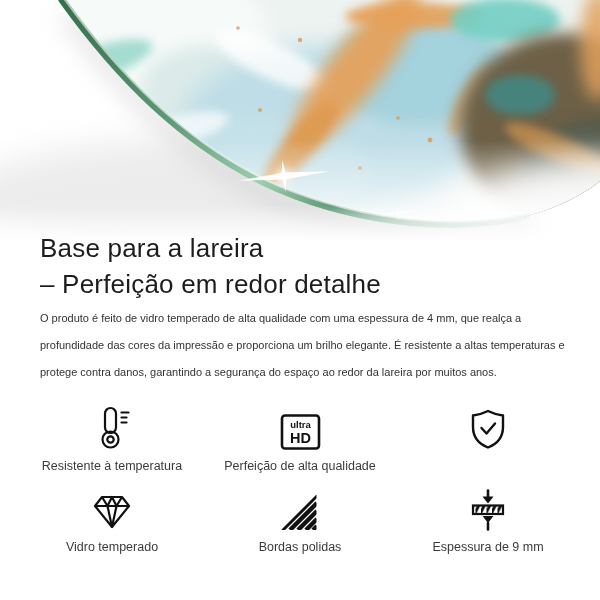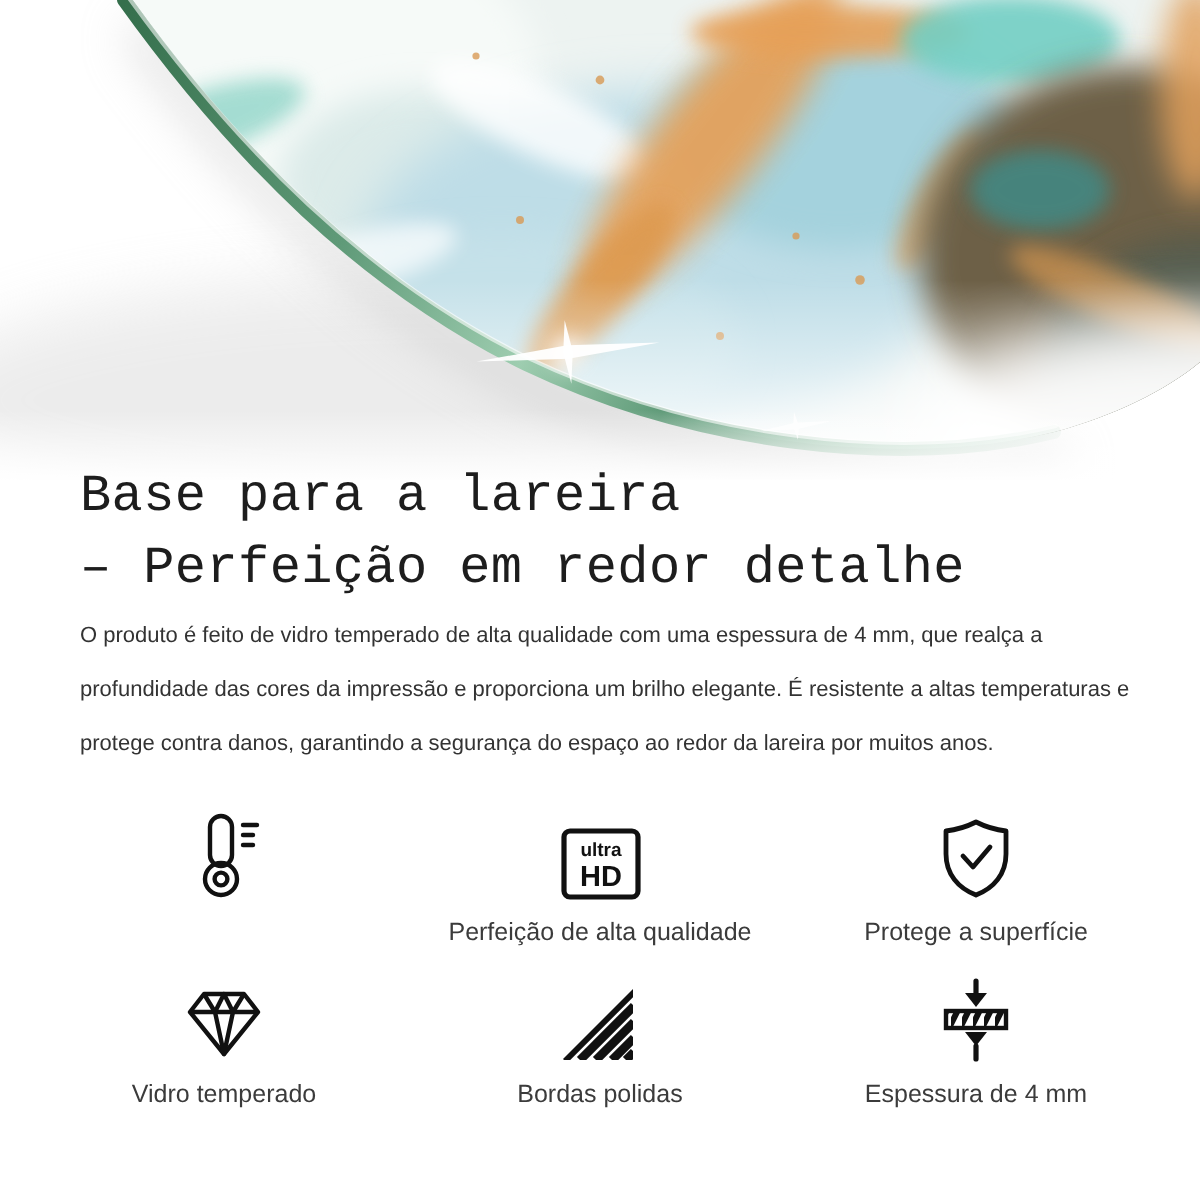--- a/index.html
+++ b/index.html
@@ -1,21 +1,21 @@
 <!DOCTYPE html>
 <html><head>
 <meta charset="utf-8">
 <style>
   html,body{margin:0;padding:0;background:#fff;}
   .page{position:relative;width:600px;height:600px;background:#ffffff;overflow:hidden;
         font-family:"Liberation Sans","DejaVu Sans",sans-serif;}
   .hero{position:absolute;top:0;left:0;width:600px;height:240px;}
   .hero svg{display:block;}
   .heading{position:absolute;left:40px;top:230px;z-index:3;
-           font-family:Liberation Mono, monospace;
+           font-family:Liberation Sans, sans-serif;
            font-size:26px;line-height:36px;color:#1d1d1d;font-weight:400;letter-spacing:.2px;}
   .paragraph{position:absolute;left:40px;top:305px;width:532px;z-index:3;
              font-size:11px;line-height:27px;color:#333333;}
   .features{position:absolute;left:24px;top:404px;width:552px;z-index:3;
             display:flex;flex-wrap:wrap;justify-content:space-between;}
   .feature{width:176px;display:flex;flex-direction:column;align-items:center;margin-bottom:12px;}
   .icon-box{height:46px;display:flex;align-items:flex-end;justify-content:center;}
   .feature-label{margin-top:9px;font-size:12.5px;color:#3b3b3b;text-align:center;white-space:nowrap;}
   .icon-box svg{display:block;}
 </style>
@@ -131,41 +131,41 @@
       <div class="icon-box">
         <svg width="36" height="44" viewBox="0 0 36 44" fill="none" stroke="#111" stroke-width="2.2" stroke-linecap="round">
           <rect x="11" y="2" width="11" height="25" rx="5.5"></rect>
           <circle cx="16.5" cy="33.5" r="8"></circle>
           <circle cx="16.5" cy="33.5" r="3.2"></circle>
           <path d="M27.5,6.5 H34.5"></path>
             <path d="M27.5,11.5 H32.5"></path>
             <path d="M27.5,16.5 H32.5"></path>
         </svg>
       </div>
+      <div class="feature-label">Resistente à temperatura</div>
     </div>
 
     <div class="feature">
       <div class="icon-box">
         <svg width="41" height="36" viewBox="0 0 41 36">
           <rect x="2" y="1.5" width="37" height="33" rx="3" fill="none" stroke="#111" stroke-width="2.6"></rect>
           <text x="20.5" y="14" text-anchor="middle" font-family="Liberation Sans, sans-serif" font-size="9.5" font-weight="600" fill="#111">ultra</text>
           <text x="20.5" y="29" text-anchor="middle" font-family="Liberation Sans, sans-serif" font-size="14.5" font-weight="700" fill="#111">HD</text>
         </svg>
       </div>
       <div class="feature-label">Perfeição de alta qualidade</div>
     </div>
 
     <div class="feature">
       <div class="icon-box">
         <svg width="38" height="42" viewBox="0 0 38 42" fill="none" stroke="#111" stroke-width="2.4" stroke-linecap="round" stroke-linejoin="round">
           <path d="M19,3 C24,5.5 29.5,7 34,7.5 V19 C34,29 28,36 19,39.5 C10,36 4,29 4,19 V7.5 C8.5,7 14,5.5 19,3 Z"></path>
           <path d="M12.5,20 L17.5,25.5 L26,15.5"></path>
         </svg>
       </div>
-      <div class="feature-label">Protege a superfície</div>
     </div>
 
     <div class="feature">
       <div class="icon-box">
         <svg width="42" height="40" viewBox="0 0 42 40" fill="none" stroke="#111" stroke-width="2.2" stroke-linejoin="round">
           <path d="M11,6 L31,6 L38,15 L21,36 L4,15 Z"></path>
           <path d="M4,15 H38"></path>
           <path d="M11,6 L16.5,15 L21,6 L25.5,15 L31,6"></path>
           <path d="M16.5,15 L21,36 L25.5,15"></path>
         </svg>
@@ -201,17 +201,17 @@
               <path d="M-1,13 L6.5,-2" stroke="#111" stroke-width="3"></path>
             </pattern>
           </defs>
           <path d="M18,1.5 V8" stroke="#111" stroke-width="2.6" stroke-linecap="round"></path>
           <path d="M12.5,7.5 H23.5 L18,14.5 Z" fill="#111"></path>
           <rect x="3" y="16.5" width="30" height="8.5" fill="url(#hatch)" stroke="#111" stroke-width="2.2"></rect>
           <path d="M12.5,34 H23.5 L18,27 Z" fill="#111" transform="rotate(180 18 30.5)"></path>
           <path d="M18,34 V40.5" stroke="#111" stroke-width="2.6" stroke-linecap="round"></path>
         </svg>
       </div>
-      <div class="feature-label">Espessura de 4 mm</div>
+      <div class="feature-label">Espessura de 9 mm</div>
     </div>
 
   </div>
 </div>
 
 </body></html>

